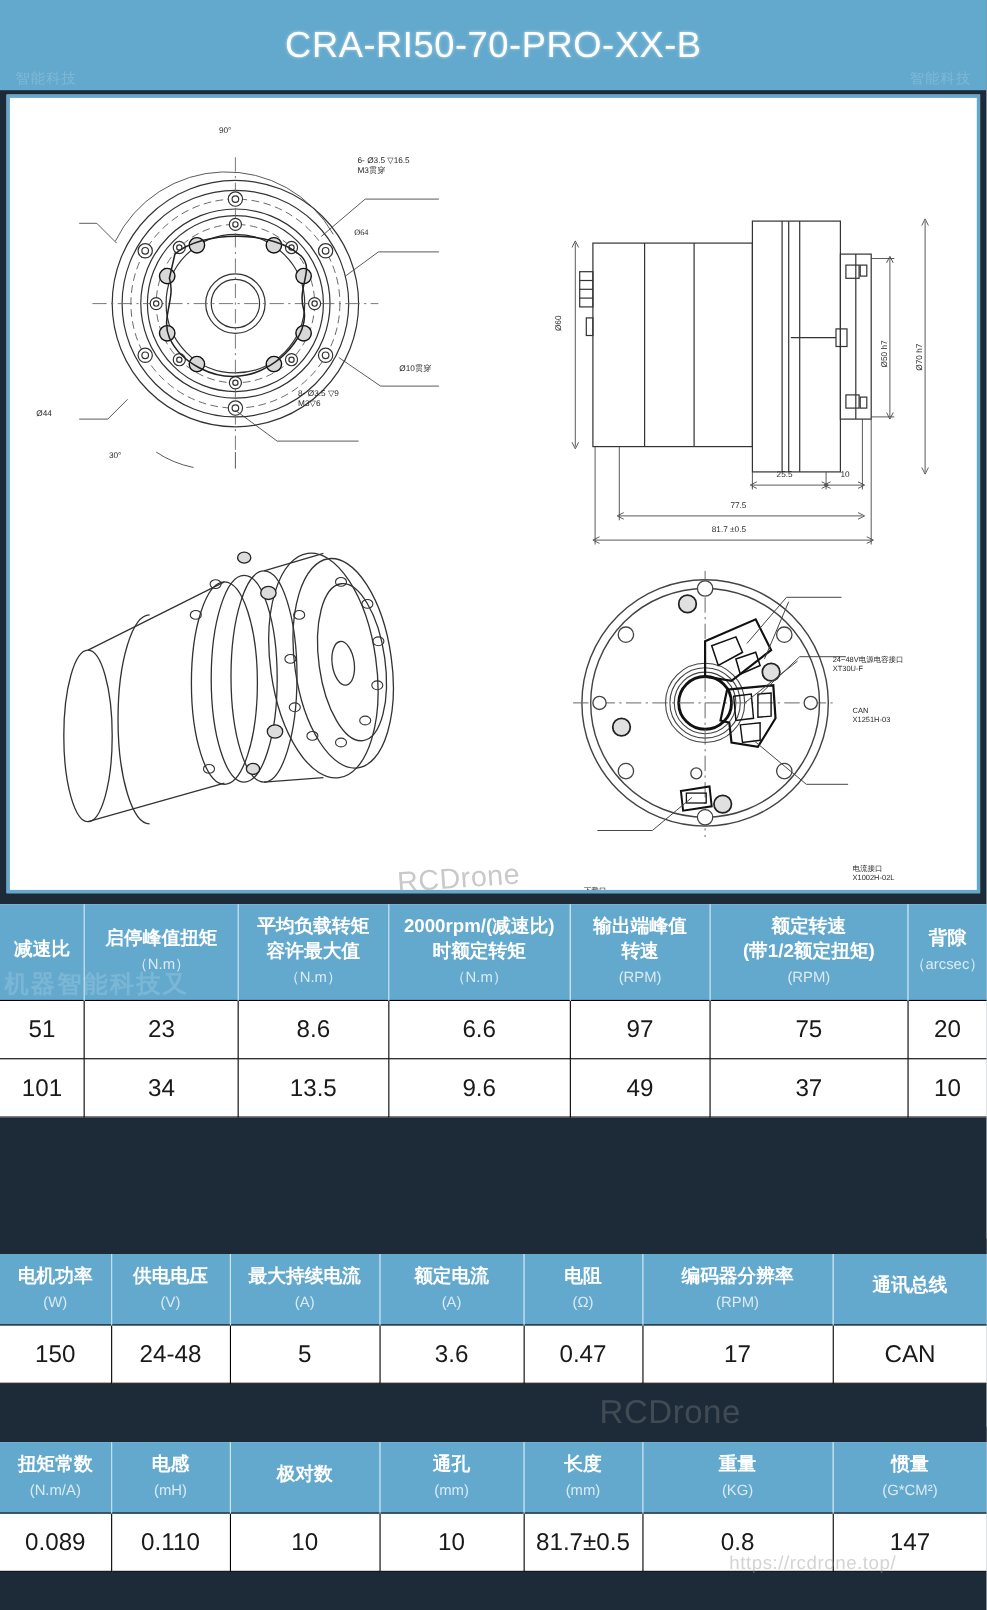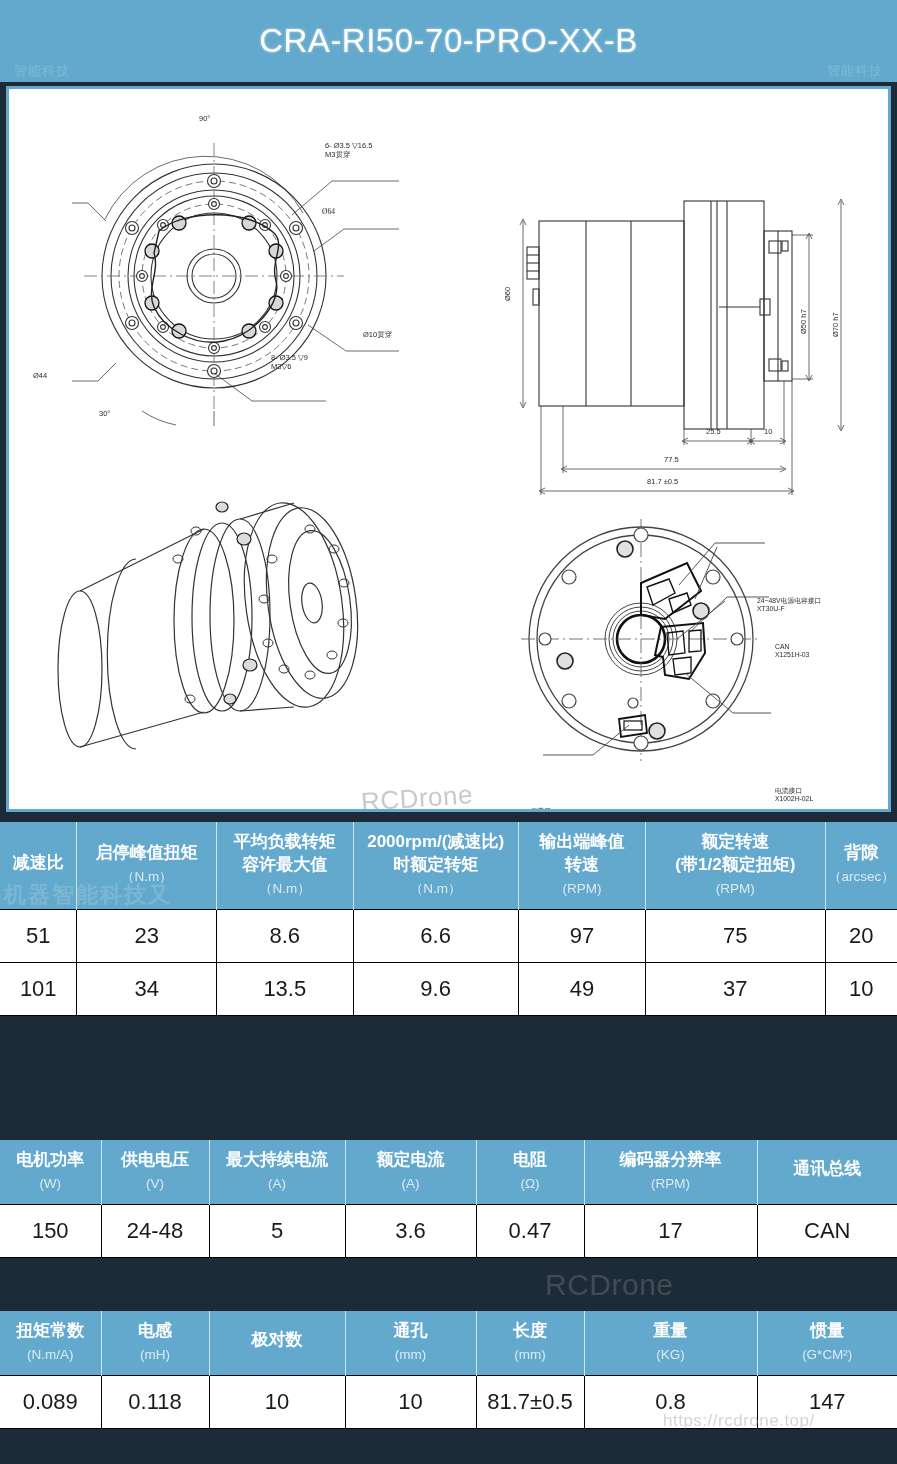--- a/index.html
+++ b/index.html
@@ -465,21 +465,21 @@
           <th style="width:136px"><span>极对数</span><span class="unit"></span></th>
           <th style="width:131px"><span>通孔</span><span class="unit">(mm)</span></th>
           <th style="width:108px"><span>长度</span><span class="unit">(mm)</span></th>
           <th style="width:173px"><span>重量</span><span class="unit">(KG)</span></th>
           <th style="width:140px"><span>惯量</span><span class="unit">(G*CM²)</span></th>
         </tr>
       </thead>
       <tbody>
         <tr>
           <td>0.089</td>
-          <td>0.118</td>
+          <td>0.110</td>
           <td>10</td>
           <td>10</td>
           <td>81.7±0.5</td>
           <td>0.8</td>
           <td>147</td>
         </tr>
       </tbody>
     </table>
   </div>
 

